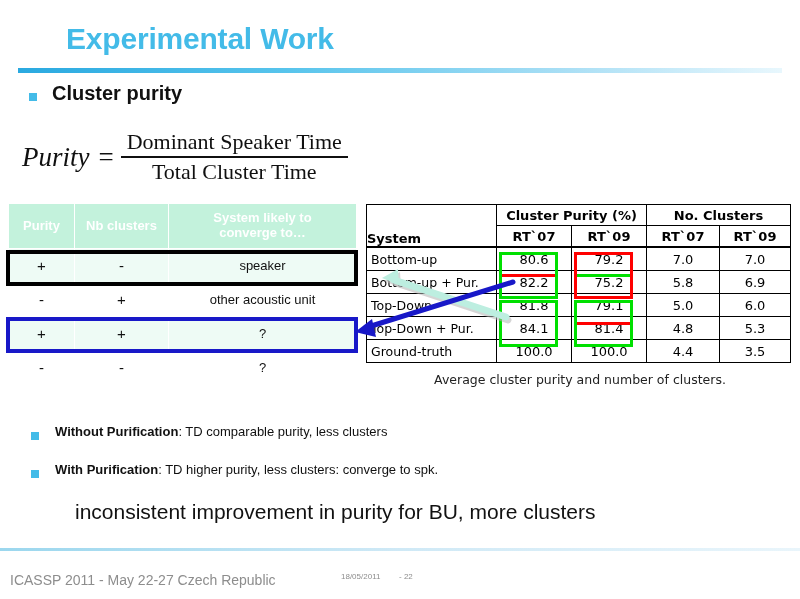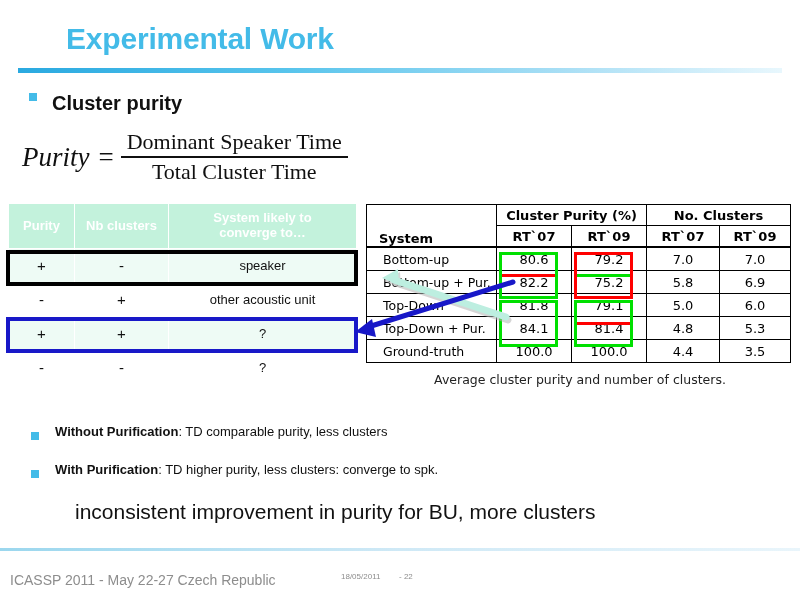--- a/index.html
+++ b/index.html
@@ -182,33 +182,33 @@
     font-family: "DejaVu Sans", sans-serif;
   }
   .rtable thead th {
     font-weight: bold;
     text-align: center;
     height: 20px;
     padding: 0 2px;
   }
   .rtable thead th.syscol {
     text-align: left;
-    padding-left: 12px;
+    padding-left: 0;
     font-weight: bold;
     vertical-align: bottom;
   }
   .rtable tbody td {
     height: 22px;
     text-align: center;
     padding: 0;
     font-weight: normal;
   }
   .rtable tbody td.sysname {
     text-align: left;
-    padding-left: 16px;
+    padding-left: 4px;
     white-space: nowrap;
     font-size: 12.5px;
   }
   .rtable col.s  { width: 130px; }
   .rtable col.p1 { width: 75px; }
   .rtable col.p2 { width: 75px; }
   .rtable col.n1 { width: 73px; }
   .rtable col.n2 { width: 71px; }
   .thick-top td { border-top: 2px solid #000; }
 
@@ -332,21 +332,21 @@
 </style>
 </head>
 <body>
 
 <div class="slide">
 
   <div class="slide-title">Experimental Work</div>
   <div class="title-rule"></div>
 
   <div class="bullet-sq" style="left:29px; top:93px;"></div>
-  <div class="b1-text" style="left:52px; top:92px;">Cluster purity</div>
+  <div class="b1-text" style="left:52px; top:82px;">Cluster purity</div>
 
   <div class="formula">
     <span class="lhs">Purity</span>
     <span class="eq">=</span>
     <span class="frac">
       <span class="num">Dominant Speaker Time</span>
       <span class="bar"></span>
       <span class="den">Total Cluster Time</span>
     </span>
   </div>

